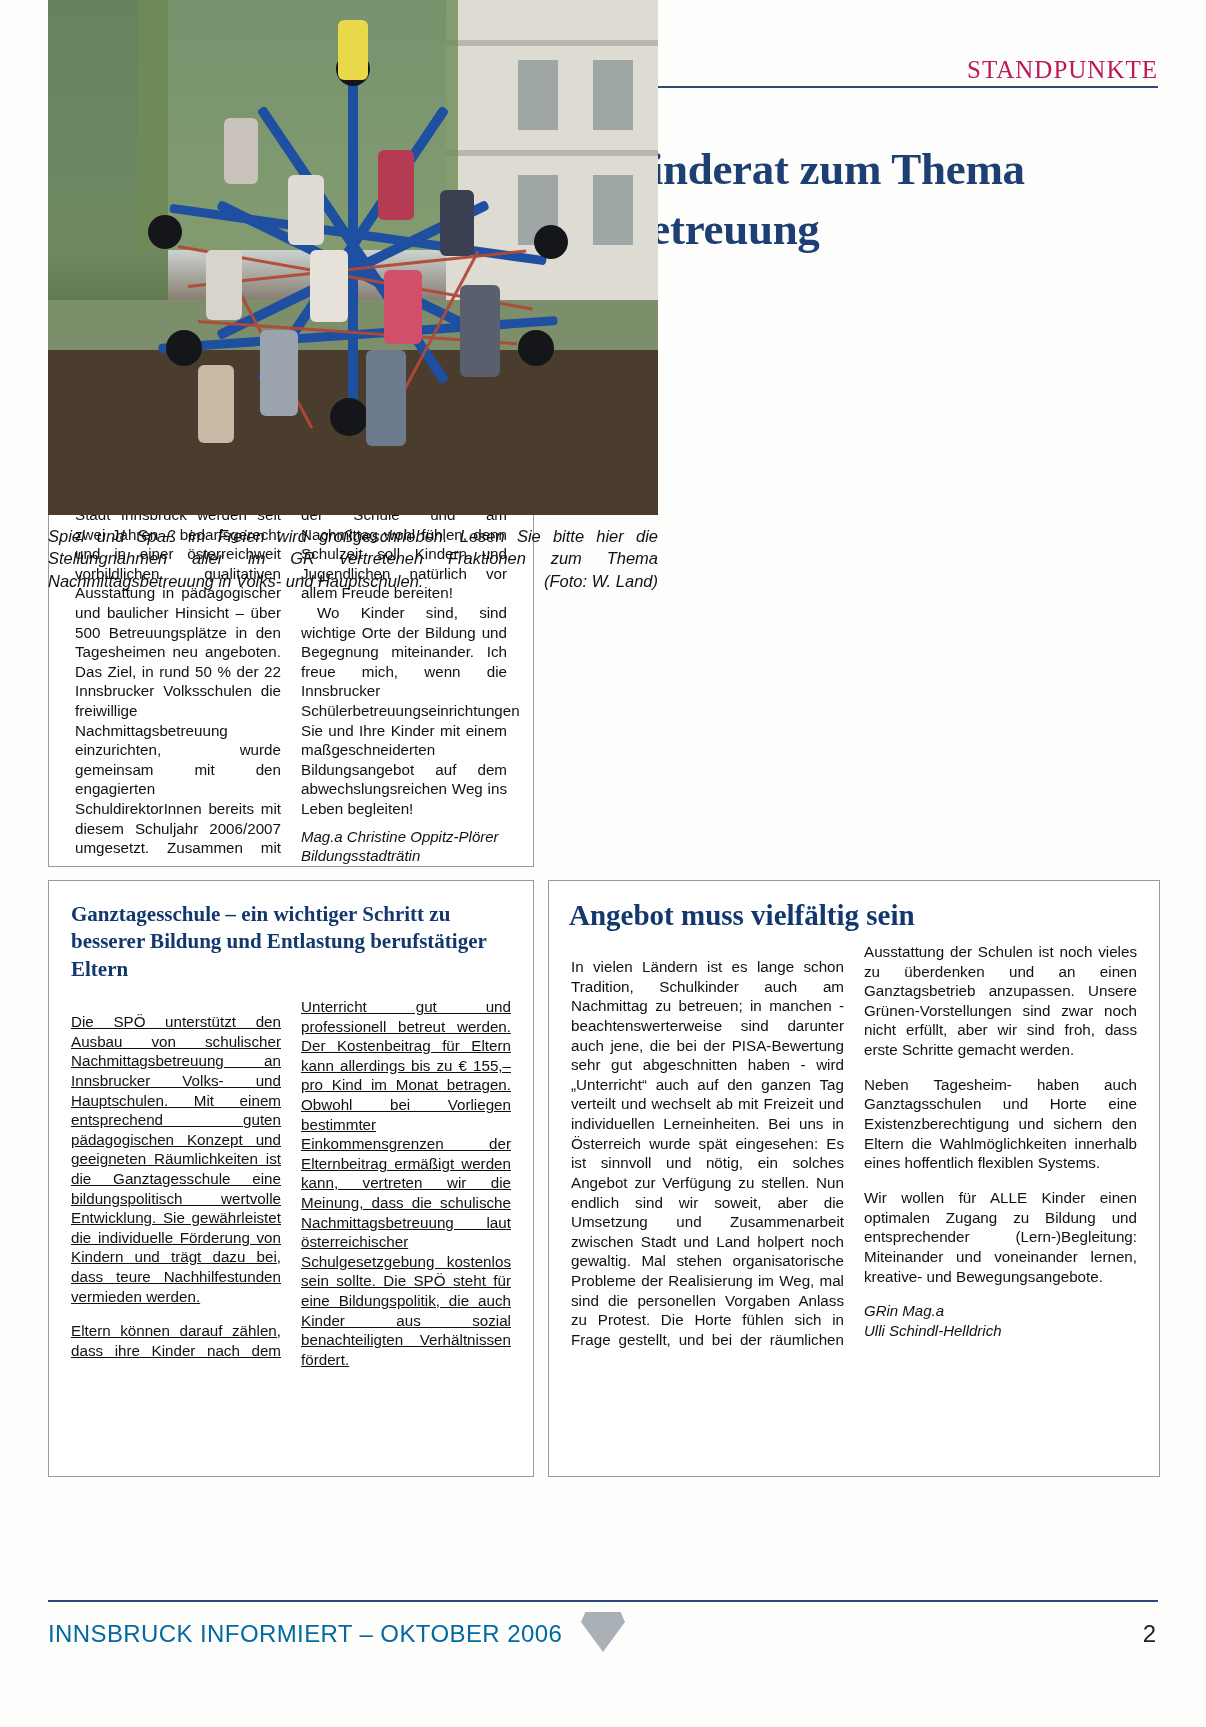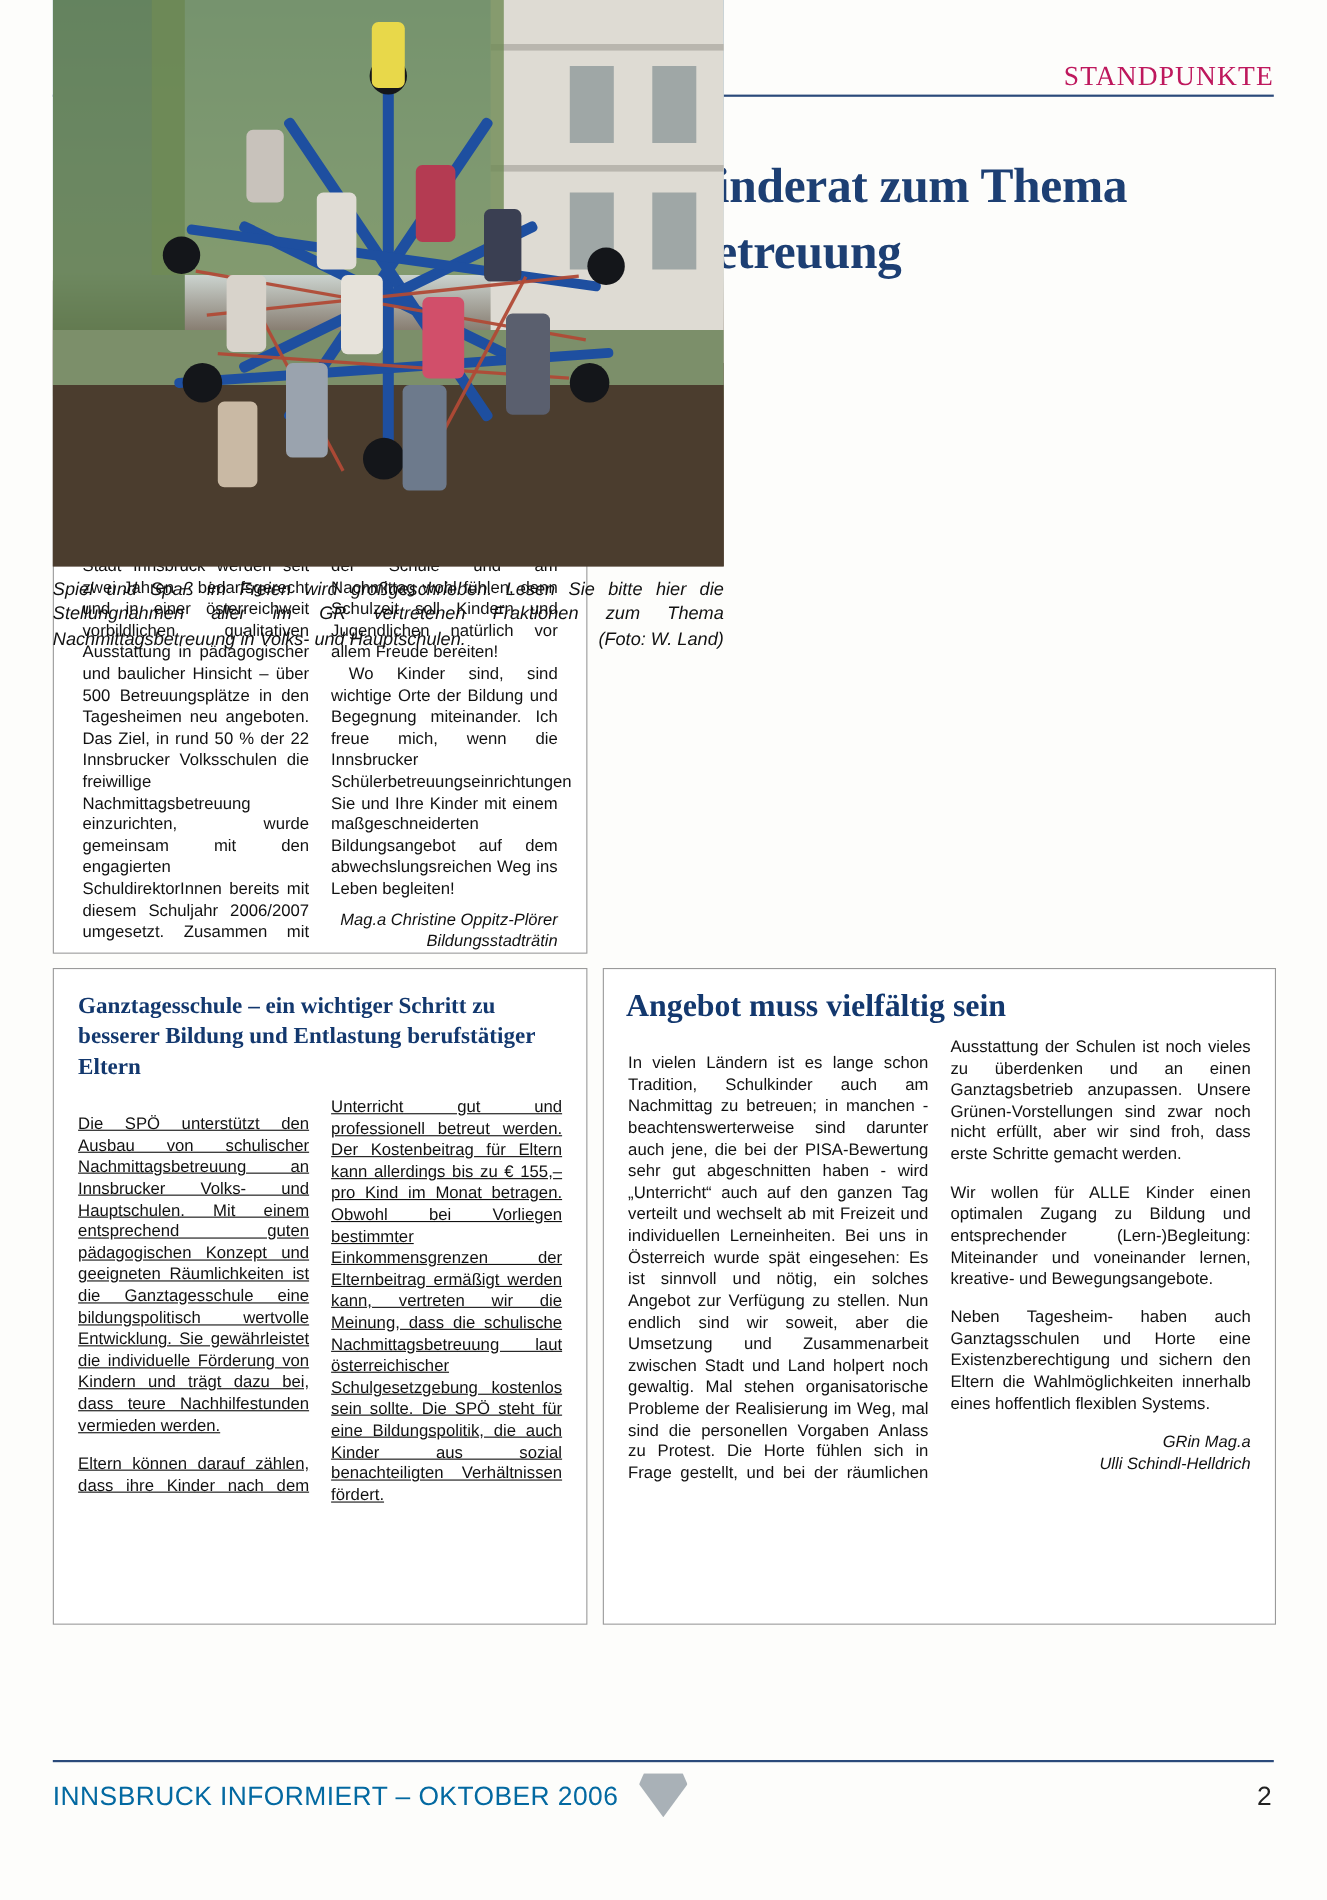--- a/index.html
+++ b/index.html
@@ -55,21 +55,21 @@
   .two-col{
     column-count:2;column-gap:20px;
     font-size:15.2px;line-height:1.29;
     text-align:justify;
     hyphens:auto;
     -webkit-hyphens:auto;
   }
   #left-body{margin:0 26px;}
   #left-body p{margin:0 0 0 0;text-indent:16px;}
   .sig{
-    font-style:italic;text-align:right;font-size:15px;line-height:1.3;
+    font-style:italic;font-size:15px;line-height:1.3;
     margin-top:8px;
   }
   
   #photo-img{
     position:absolute;left:0;top:0;width:610px;height:515px;
     background:linear-gradient(#8fb4cf 0%, #b9cfdd 30%, #cfd8d4 48%, #6e5d4e 62%, #4a3c2f 100%);
     overflow:hidden;
   }
   .cap{
     position:absolute;left:0;top:525px;width:610px;
@@ -220,22 +220,22 @@
       <p>Die SPÖ unterstützt den Ausbau von schulischer Nachmittagsbetreuung an Innsbrucker Volks- und Hauptschulen. Mit einem entsprechend guten pädagogischen Konzept und geeigneten Räumlichkeiten ist die Ganztagesschule eine bildungspolitisch wertvolle Entwicklung. Sie gewährleistet die individuelle Förderung von Kindern und trägt dazu bei, dass teure Nachhilfestunden vermieden werden.</p>
       <p>Eltern können darauf zählen, dass ihre Kinder nach dem Unterricht gut und professionell betreut werden. Der Kostenbeitrag für Eltern kann allerdings bis zu € 155,– pro Kind im Monat betragen. Obwohl bei Vorliegen bestimmter Einkommensgrenzen der Elternbeitrag ermäßigt werden kann, vertreten wir die Meinung, dass die schulische Nachmittagsbetreuung laut österreichischer Schulgesetzgebung kostenlos sein sollte. Die SPÖ steht für eine Bildungspolitik, die auch Kinder aus sozial benachteiligten Verhältnissen fördert.</p>
     </div>
 
   </div>
 
   <div class="box" id="box-gruene">
     <div class="col-title">Angebot muss vielfältig sein</div>
     <div class="two-col" id="gruene-body">
       <p>In vielen Ländern ist es lange schon Tradition, Schulkinder auch am Nachmittag zu betreuen; in manchen - beachtenswerterweise sind darunter auch jene, die bei der PISA-Bewertung sehr gut abgeschnitten haben - wird „Unterricht“ auch auf den ganzen Tag verteilt und wechselt ab mit Freizeit und individuellen Lerneinheiten. Bei uns in Österreich wurde spät eingesehen: Es ist sinnvoll und nötig, ein solches Angebot zur Verfügung zu stellen. Nun endlich sind wir soweit, aber die Umsetzung und Zusammenarbeit zwischen Stadt und Land holpert noch gewaltig. Mal stehen organisatorische Probleme der Realisierung im Weg, mal sind die personellen Vorgaben Anlass zu Protest. Die Horte fühlen sich in Frage gestellt, und bei der räumlichen Ausstattung der Schulen ist noch vieles zu überdenken und an einen Ganztagsbetrieb anzupassen. Unsere Grünen-Vorstellungen sind zwar noch nicht erfüllt, aber wir sind froh, dass erste Schritte gemacht werden.</p>
+      <p>Neben Tagesheim- haben auch Ganztagsschulen und Horte eine Existenzberechtigung und sichern den Eltern die Wahlmöglichkeiten innerhalb eines hoffentlich flexiblen Systems.</p>
       <p>Wir wollen für ALLE Kinder einen optimalen Zugang zu Bildung und entsprechender (Lern-)Begleitung: Miteinander und voneinander lernen, kreative- und Bewegungsangebote.</p>
-      <p>Neben Tagesheim- haben auch Ganztagsschulen und Horte eine Existenzberechtigung und sichern den Eltern die Wahlmöglichkeiten innerhalb eines hoffentlich flexiblen Systems.</p>
       <div class="sig">
         <div>GRin Mag.a</div>
         <div>Ulli Schindl-Helldrich</div>
       </div>
     </div>
 
   </div>
 
   <div class="footer-rule"></div>
   <div class="footer-left">INNSBRUCK INFORMIERT – OKTOBER 2006</div>

